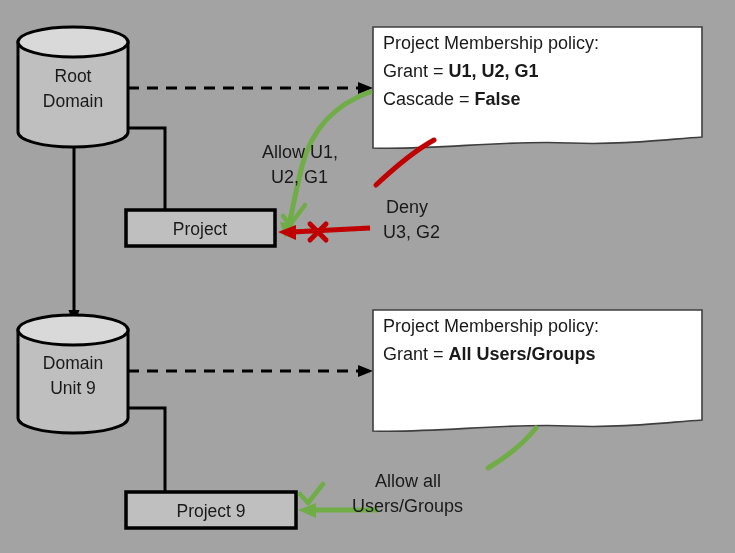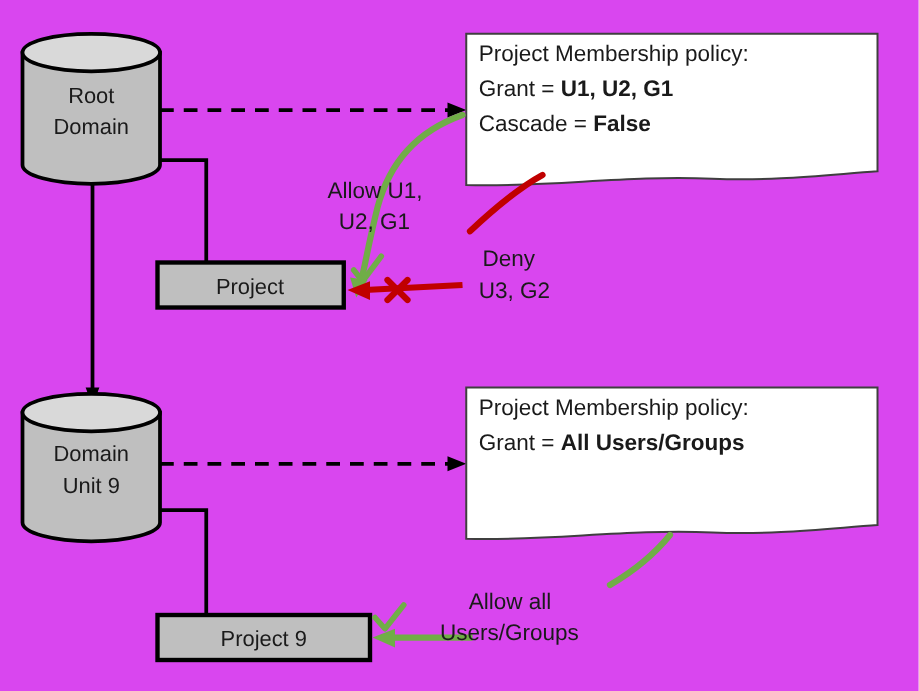--- a/index.html
+++ b/index.html
@@ -7,21 +7,21 @@
     padding: 0;
     background: #ffffff;
   }
   body {
     font-family: "Liberation Sans", sans-serif;
   }
   #canvas {
     position: relative;
     width: 735px;
     height: 553px;
-    background: #d946ef;
+    background: #a3a3a3;
     overflow: hidden;
   }
   #canvas svg {
     position: absolute;
     top: 0;
     left: 0;
   }
   .dgm-text {
     font-family: "Liberation Sans", sans-serif;
     fill: #1a1a1a;

